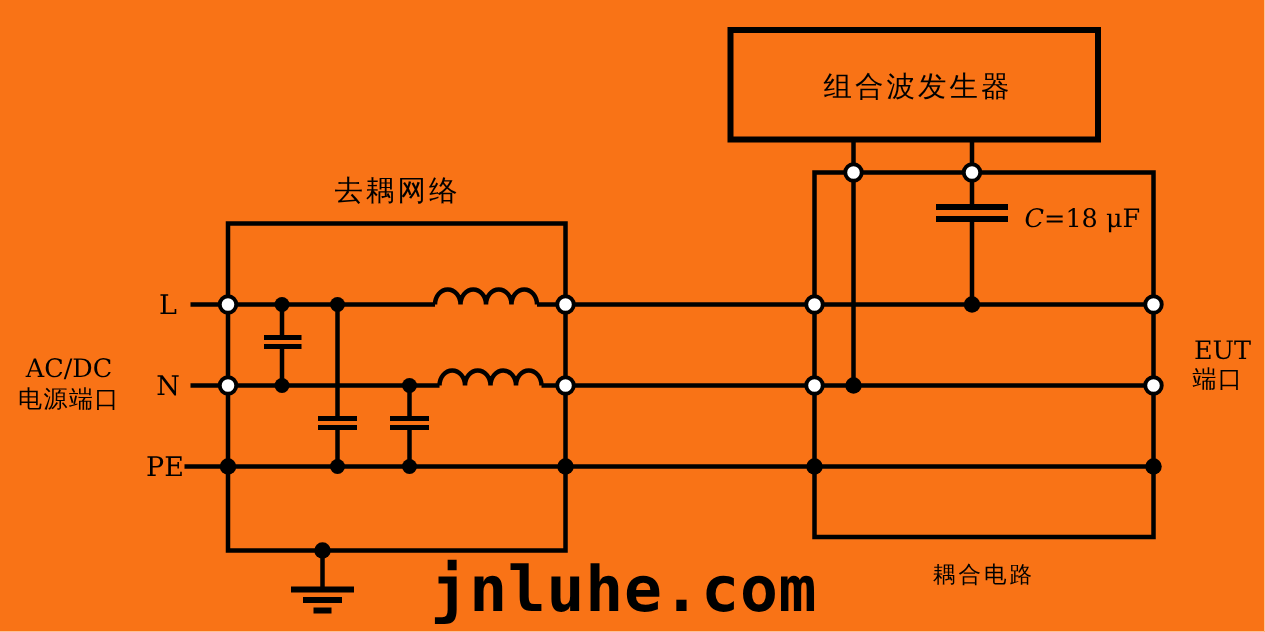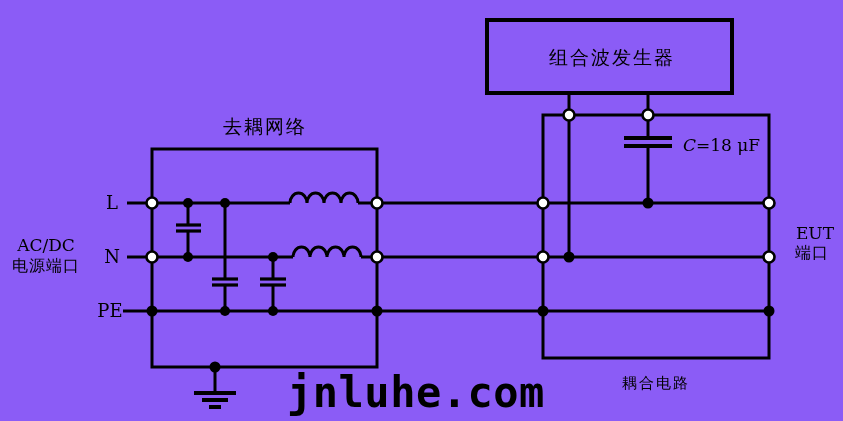--- a/index.html
+++ b/index.html
@@ -1,19 +1,19 @@
 <!DOCTYPE html>
 <html><head>
 <meta charset="utf-8">
 <style>
   html, body { margin: 0; padding: 0; background: #ffffff; }
   #canvas {
     position: relative;
     width: 843px; height: 421px;
-    background: #8b5cf6;
+    background: #f97316;
     font-family: "DejaVu Serif", "Liberation Serif", serif;
     overflow: hidden;
   }
   svg text {
     font-family: "DejaVu Serif", "Liberation Serif", serif;
     fill: #000000;
   }
   .wire { stroke: #000; stroke-width: 3; fill: none; }
   .boxline { stroke: #000; fill: none; }
   .plate { stroke: #000; stroke-width: 3.2; }

